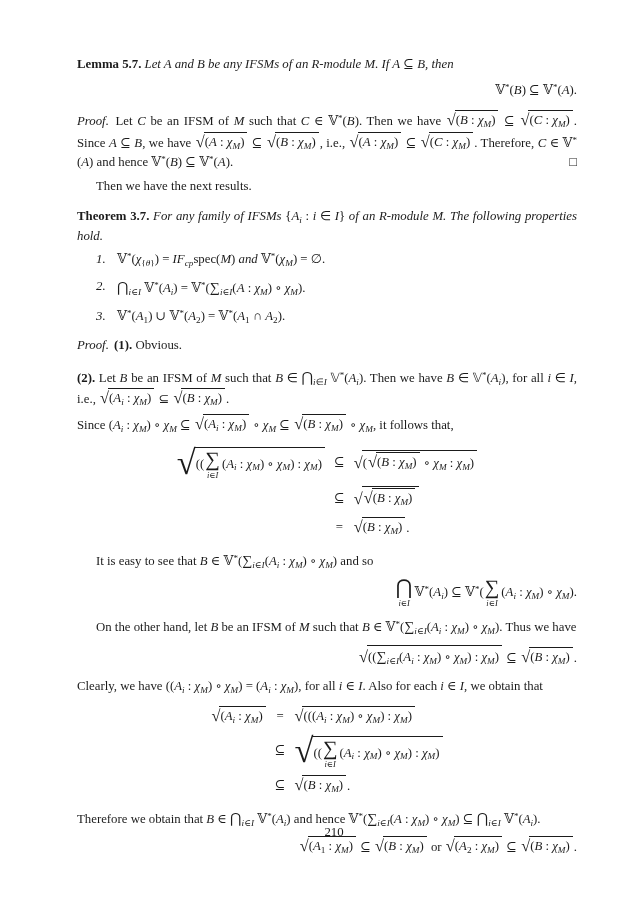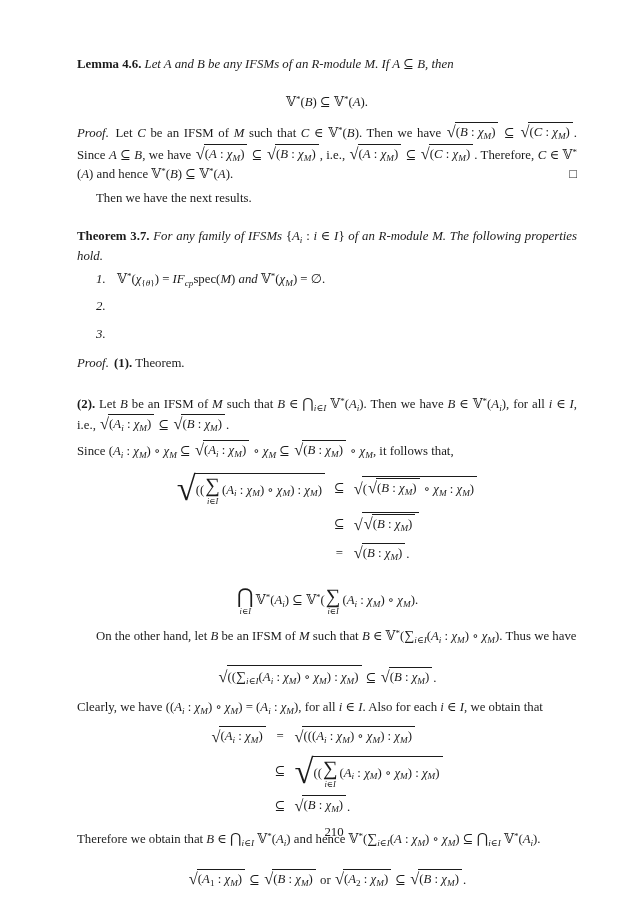--- a/index.html
+++ b/index.html
@@ -5,21 +5,21 @@
   html,body{margin:0;padding:0;background:#e8e8e8;}
   .page{
     width:636px;height:900px;box-sizing:border-box;position:relative;
     background:#ffffff;color:#1b1b1b;overflow:hidden;
     padding:55px 59px 0 77px;
     font-family:"Liberation Serif","DejaVu Serif","DejaVu Sans",serif;
     font-size:12.8px;line-height:1.52;
   }
   .para{margin:0 0 4px;text-align:justify;}
   .indent{text-indent:19px;}
-  .mt8{margin-top:19px;}
+  .mt8{margin-top:11px;font-family:Liberation Serif, serif;}
   .mt10{margin-top:1px;}
   .hd{font-weight:bold;}
   .thm{font-style:italic;}
   .plab{font-style:italic;margin-right:2px;}
   .pnum{font-weight:bold;}
   .qed{float:right;margin-left:8px;}
   .pageno{position:absolute;left:91px;right:59px;bottom:58px;text-align:center;}
 
   
   .mx{font-style:normal;white-space:normal;}
@@ -30,39 +30,39 @@
   .bigop{display:inline-flex;flex-direction:column;align-items:center;vertical-align:middle;margin:0 2px 0 1px;line-height:1;}
   .bigop .bo{font-size:1.6em;line-height:0.92;}
   .bigop .bl{font-size:0.66em;line-height:1;margin-top:2px;}
   .sqrt{display:inline-flex;align-items:flex-end;white-space:nowrap;margin:0 1px;}
   .sqs{line-height:1;font-size:1.28em;margin-right:-1px;}
   .sqr{border-top:1px solid currentColor;padding:1px 3px 0 1px;line-height:1.3;}
   .sqrt.tall > .sqs{font-size:2.7em;}
   .sqrt.tall > .sqr{padding-top:2px;}
 
   
-  .eqcenter{margin:19px 0 9px;text-align:center;}
+  .eqcenter{margin:7px 0 9px;text-align:right;}
   .eqalign{display:table;margin:6px auto 8px;}
   .erow{display:table-row;}
   .elhs,.erel,.erhs{display:table-cell;vertical-align:middle;padding:3px 0;}
   .elhs{text-align:right;}
   .erel{padding:3px 8px;text-align:center;}
   .erhs{text-align:left;}
 
   .list{margin:4px 0 10px;padding-left:19px;}
   .item{display:flex;gap:9px;margin-bottom:8px;}
   .item .inum{font-style:italic;min-width:12px;}
 </style>
 </head>
 <body>
 
 <div class="page">
 
   <p class="para">
-    <b class="hd">Lemma 4.6.</b>
+    <b class="hd">Lemma 5.7.</b>
     <span class="thm">Let <span class="mx"><i>A</i></span> and <span class="mx"><i>B</i></span> be any IFSMs of an <span class="mx"><i>R</i></span>-module <span class="mx"><i>M</i></span>. If <span class="mx"><i>A</i> ⊆ <i>B</i></span>, then</span>
   </p>
   <div class="eqcenter"><span class="mx">𝕍<sup>*</sup>(<i>B</i>) ⊆ 𝕍<sup>*</sup>(<i>A</i>).</span></div>
 
   <p class="para">
     <i class="plab">Proof.</i>
     <span>Let <span class="mx"><i>C</i></span> be an IFSM of <span class="mx"><i>M</i></span> such that <span class="mx"><i>C</i> ∈ 𝕍<sup>*</sup>(<i>B</i>)</span>. Then we have <span class="mx"><span class="sqrt">
             <span class="sqs">√</span>
             <span class="sqr">(<i>B</i> : <i>χ</i><sub><i>M</i></sub>)</span>
           </span> ⊆ <span class="sqrt">
@@ -91,30 +91,32 @@
     <span class="thm">For any family of IFSMs <span class="mx">{<i>A</i><sub><i>i</i></sub> : <i>i</i> ∈ <i>I</i>}</span> of an <span class="mx"><i>R</i></span>-module <span class="mx"><i>M</i></span>. The following properties hold.</span>
   </p>
 
   <div class="list">
     <div class="item">
       <i class="inum">1.</i>
       <span class="thm"><span class="mx">𝕍<sup>*</sup>(<i>χ</i><sub>{<i>θ</i>}</sub>) = <i>IF</i><sub><i>cp</i></sub>spec(<i>M</i>)</span> and <span class="mx">𝕍<sup>*</sup>(<i>χ</i><sub><i>M</i></sub>) = ∅.</span></span>
     </div>
     <div class="item">
       <i class="inum">2.</i>
+      <span class="thm"><span class="mx"><span class="inop">⋂</span><sub><i>i</i>∈<i>I</i></sub> 𝕍<sup>*</sup>(<i>A</i><sub><i>i</i></sub>) = 𝕍<sup>*</sup>(<span class="inop">∑</span><sub><i>i</i>∈<i>I</i></sub>(<i>A</i> : <i>χ</i><sub><i>M</i></sub>) ∘ <i>χ</i><sub><i>M</i></sub>).</span></span>
     </div>
     <div class="item">
       <i class="inum">3.</i>
+      <span class="thm"><span class="mx">𝕍<sup>*</sup>(<i>A</i><sub>1</sub>) ∪ 𝕍<sup>*</sup>(<i>A</i><sub>2</sub>) = 𝕍<sup>*</sup>(<i>A</i><sub>1</sub> ∩ <i>A</i><sub>2</sub>).</span></span>
     </div>
   </div>
 
   <p class="para">
     <i class="plab">Proof.</i>
     <b class="pnum">(1).</b>
-    <span>Theorem.</span>
+    <span>Obvious.</span>
   </p>
 
   <p class="para mt8">
     <b class="pnum">(2).</b>
     <span>Let <span class="mx"><i>B</i></span> be an IFSM of <span class="mx"><i>M</i></span> such that <span class="mx"><i>B</i> ∈ <span class="inop">⋂</span><sub><i>i</i>∈<i>I</i></sub> 𝕍<sup>*</sup>(<i>A</i><sub><i>i</i></sub>)</span>. Then we have <span class="mx"><i>B</i> ∈ 𝕍<sup>*</sup>(<i>A</i><sub><i>i</i></sub>)</span>, for all <span class="mx"><i>i</i> ∈ <i>I</i></span>, i.e., <span class="mx"><span class="sqrt">
             <span class="sqs">√</span>
             <span class="sqr">(<i>A</i><sub><i>i</i></sub> : <i>χ</i><sub><i>M</i></sub>)</span>
           </span> ⊆ <span class="sqrt">
             <span class="sqs">√</span>
             <span class="sqr">(<i>B</i> : <i>χ</i><sub><i>M</i></sub>)</span>
@@ -160,20 +162,21 @@
     <div class="erow">
       <span class="elhs"></span>
       <span class="erel">=</span>
       <span class="erhs"><span class="mx"><span class="sqrt">
               <span class="sqs">√</span>
               <span class="sqr">(<i>B</i> : <i>χ</i><sub><i>M</i></sub>)</span>
             </span>.</span></span>
     </div>
   </div>
 
+  <p class="para indent">It is easy to see that <span class="mx"><i>B</i> ∈ 𝕍<sup>*</sup>(<span class="inop">∑</span><sub><i>i</i>∈<i>I</i></sub>(<i>A</i><sub><i>i</i></sub> : <i>χ</i><sub><i>M</i></sub>) ∘ <i>χ</i><sub><i>M</i></sub>)</span> and so</p>
   <div class="eqcenter"><span class="mx"><span class="bigop">
           <span class="bo">⋂</span>
           <span class="bl"><i>i</i>∈<i>I</i></span>
         </span>𝕍<sup>*</sup>(<i>A</i><sub><i>i</i></sub>) ⊆ 𝕍<sup>*</sup>(<span class="bigop">
           <span class="bo">∑</span>
           <span class="bl"><i>i</i>∈<i>I</i></span>
         </span>(<i>A</i><sub><i>i</i></sub> : <i>χ</i><sub><i>M</i></sub>) ∘ <i>χ</i><sub><i>M</i></sub>).</span></div>
 
   <p class="para indent">On the other hand, let <span class="mx"><i>B</i></span> be an IFSM of <span class="mx"><i>M</i></span> such that <span class="mx"><i>B</i> ∈ 𝕍<sup>*</sup>(<span class="inop">∑</span><sub><i>i</i>∈<i>I</i></sub>(<i>A</i><sub><i>i</i></sub> : <i>χ</i><sub><i>M</i></sub>) ∘ <i>χ</i><sub><i>M</i></sub>)</span>. Thus we have</p>
   <div class="eqcenter"><span class="mx"><span class="sqrt">

